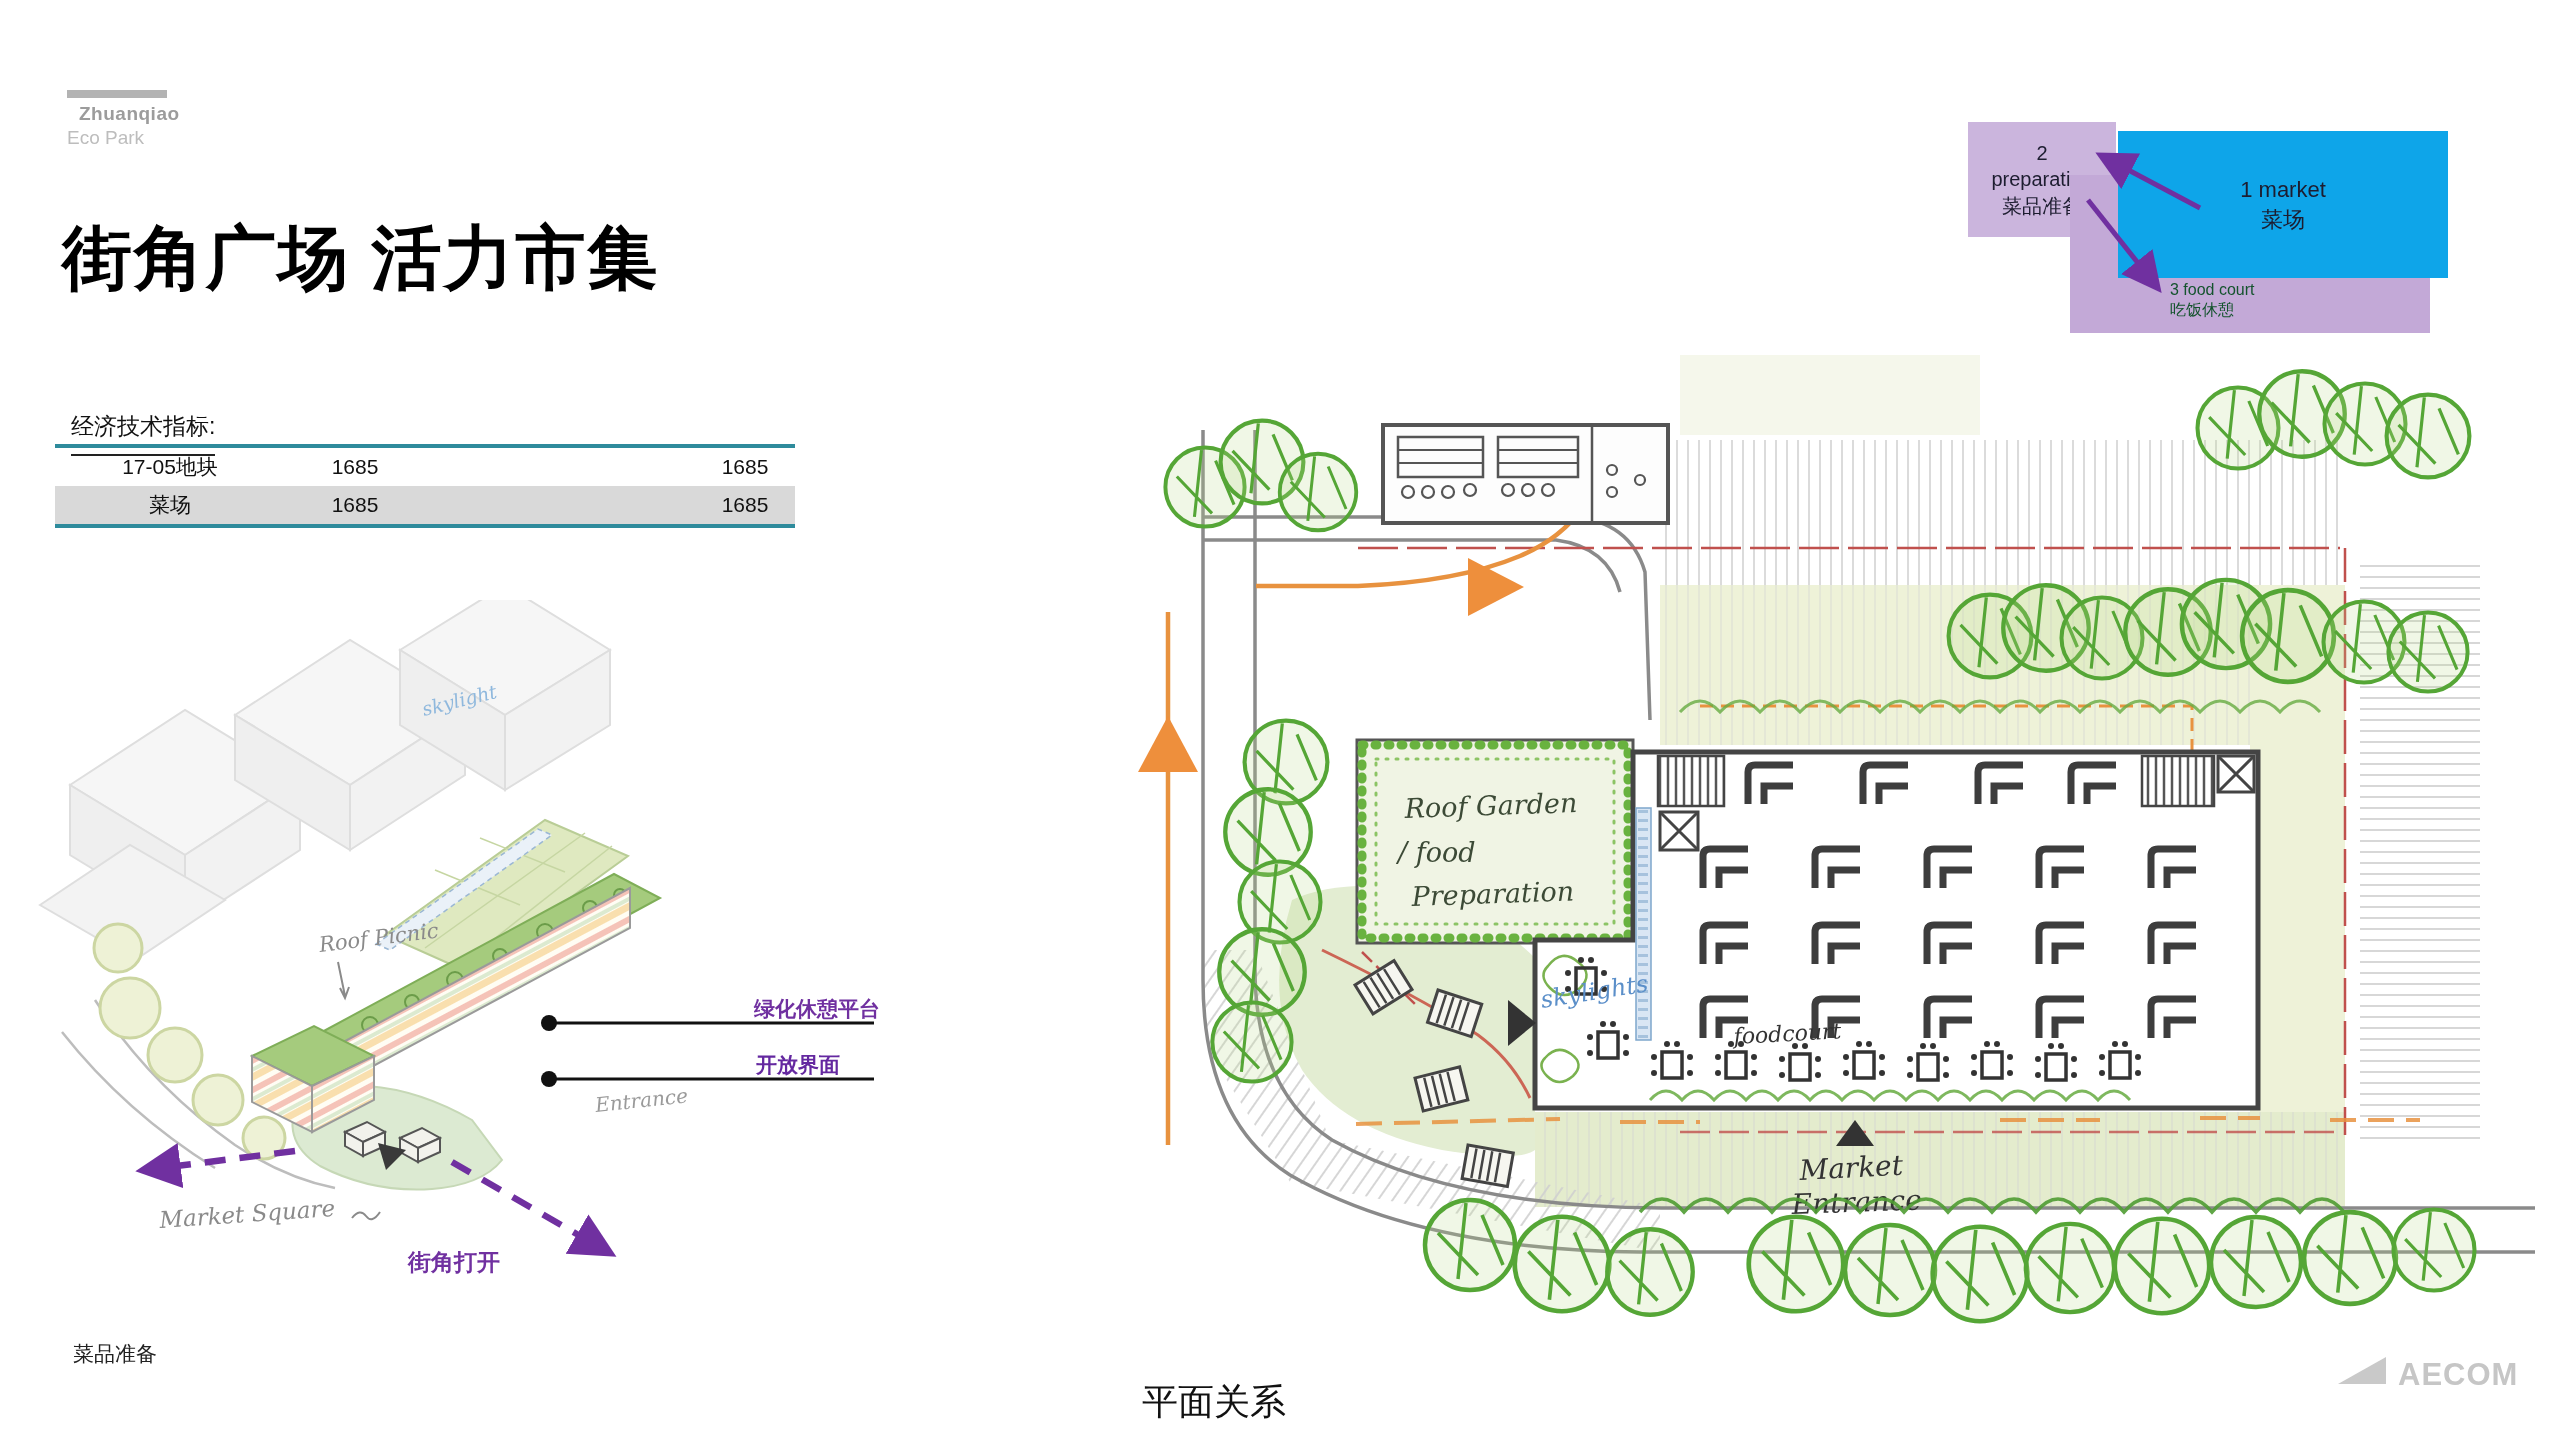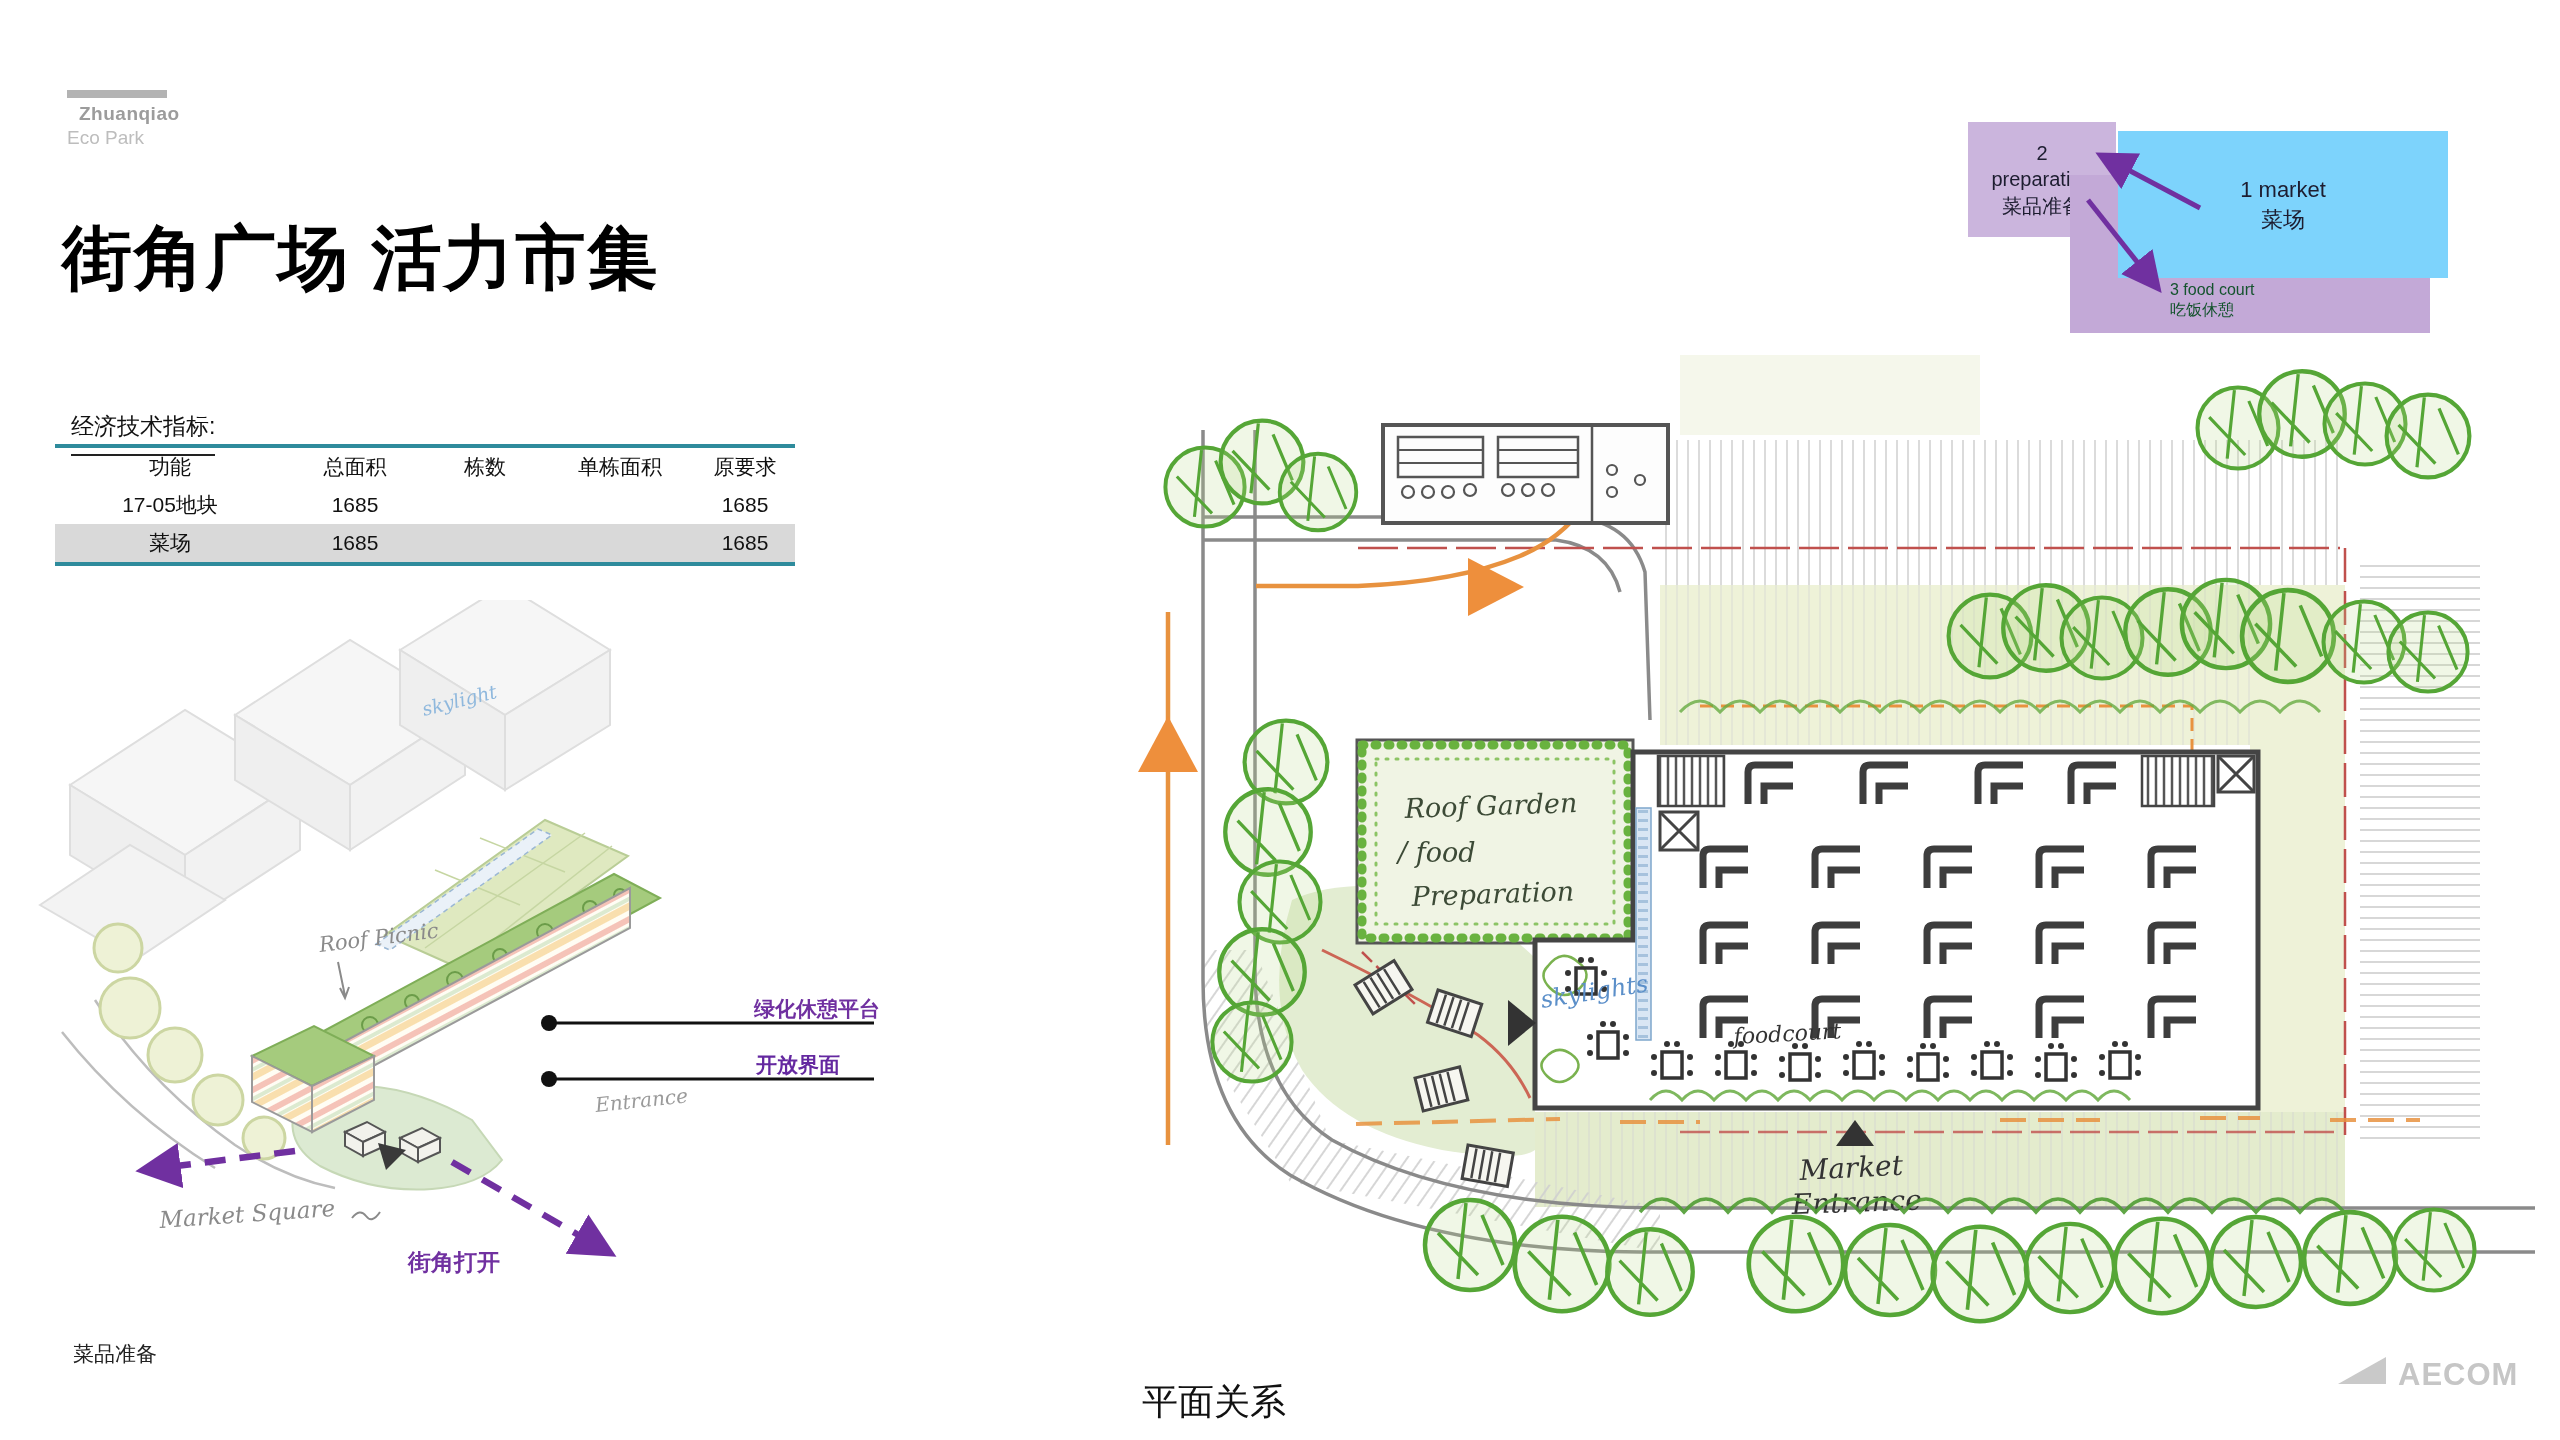--- a/index.html
+++ b/index.html
@@ -15,21 +15,21 @@
   .logo-sub{left:67px;top:127px;font-size:19px;color:#bdbdbd;}
 
   
   .page-title{left:62px;top:212px;font-size:70px;font-weight:900;color:#000;letter-spacing:2px;}
 
   
   .cbox{display:flex;flex-direction:column;align-items:center;justify-content:center;
         text-align:center;color:#1d1d30;font-size:20px;line-height:1.32;}
   .cbox2{left:1968px;top:122px;width:148px;height:115px;background:#cbb5dd;z-index:1;}
   .cbox3{left:2070px;top:175px;width:360px;height:158px;background:#c3a9d7;z-index:2;}
-  .cbox1{left:2118px;top:131px;width:330px;height:147px;background:#7dd3fc;z-index:3;font-size:22px;}
+  .cbox1{left:2118px;top:131px;width:330px;height:147px;background:#0ea5e9;z-index:3;font-size:22px;}
   .cbox3 .inner{position:absolute;left:100px;top:105px;text-align:left;line-height:1.25;color:#14532d;}
   .concept-arrows{left:1950px;top:100px;width:560px;height:260px;z-index:4;pointer-events:none;}
 
   
   .tbl-label{left:71px;top:411px;font-size:23px;color:#111;border-bottom:2px solid #222;padding-bottom:12px;}
   .spec-table{left:55px;top:444px;width:740px;border-top:4px solid #2e8b9c;border-bottom:4px solid #2e8b9c;}
   .spec-row{display:grid;grid-template-columns:230px 140px 120px 150px 100px;align-items:center;height:38px;}
   .spec-row div{text-align:center;font-size:21px;color:#111;}
   .spec-row.head{height:38px;font-size:21px;}
   .spec-row.shaded{background:#d9d9d9;}
@@ -70,27 +70,20 @@
     <marker id="mArrP" markerWidth="9" markerHeight="9" refX="6.5" refY="4" orient="auto">
       <path d="M0,0 L8,4 L0,8 Z" fill="#7030a0"></path>
     </marker>
   </defs>
   <line x1="2200" y1="208" x2="2102" y2="156" stroke="#7030a0" stroke-width="5" marker-end="url(#mArrP)"></line>
   <line x1="2088" y1="200" x2="2157" y2="287" stroke="#7030a0" stroke-width="5" marker-end="url(#mArrP)"></line>
 </svg>
 
 <div class="abs tbl-label">经济技术指标:</div>
 <div class="abs spec-table">
-  <div class="spec-row head">
-    <div>功能</div>
-    <div>总面积</div>
-    <div>栋数</div>
-    <div>单栋面积</div>
-    <div>原要求</div>
-  </div>
   <div class="spec-row">
     <div>17-05地块</div>
     <div>1685</div>
     <div></div>
     <div></div>
     <div>1685</div>
   </div>
   <div class="spec-row shaded">
     <div>菜场</div>
     <div>1685</div>

